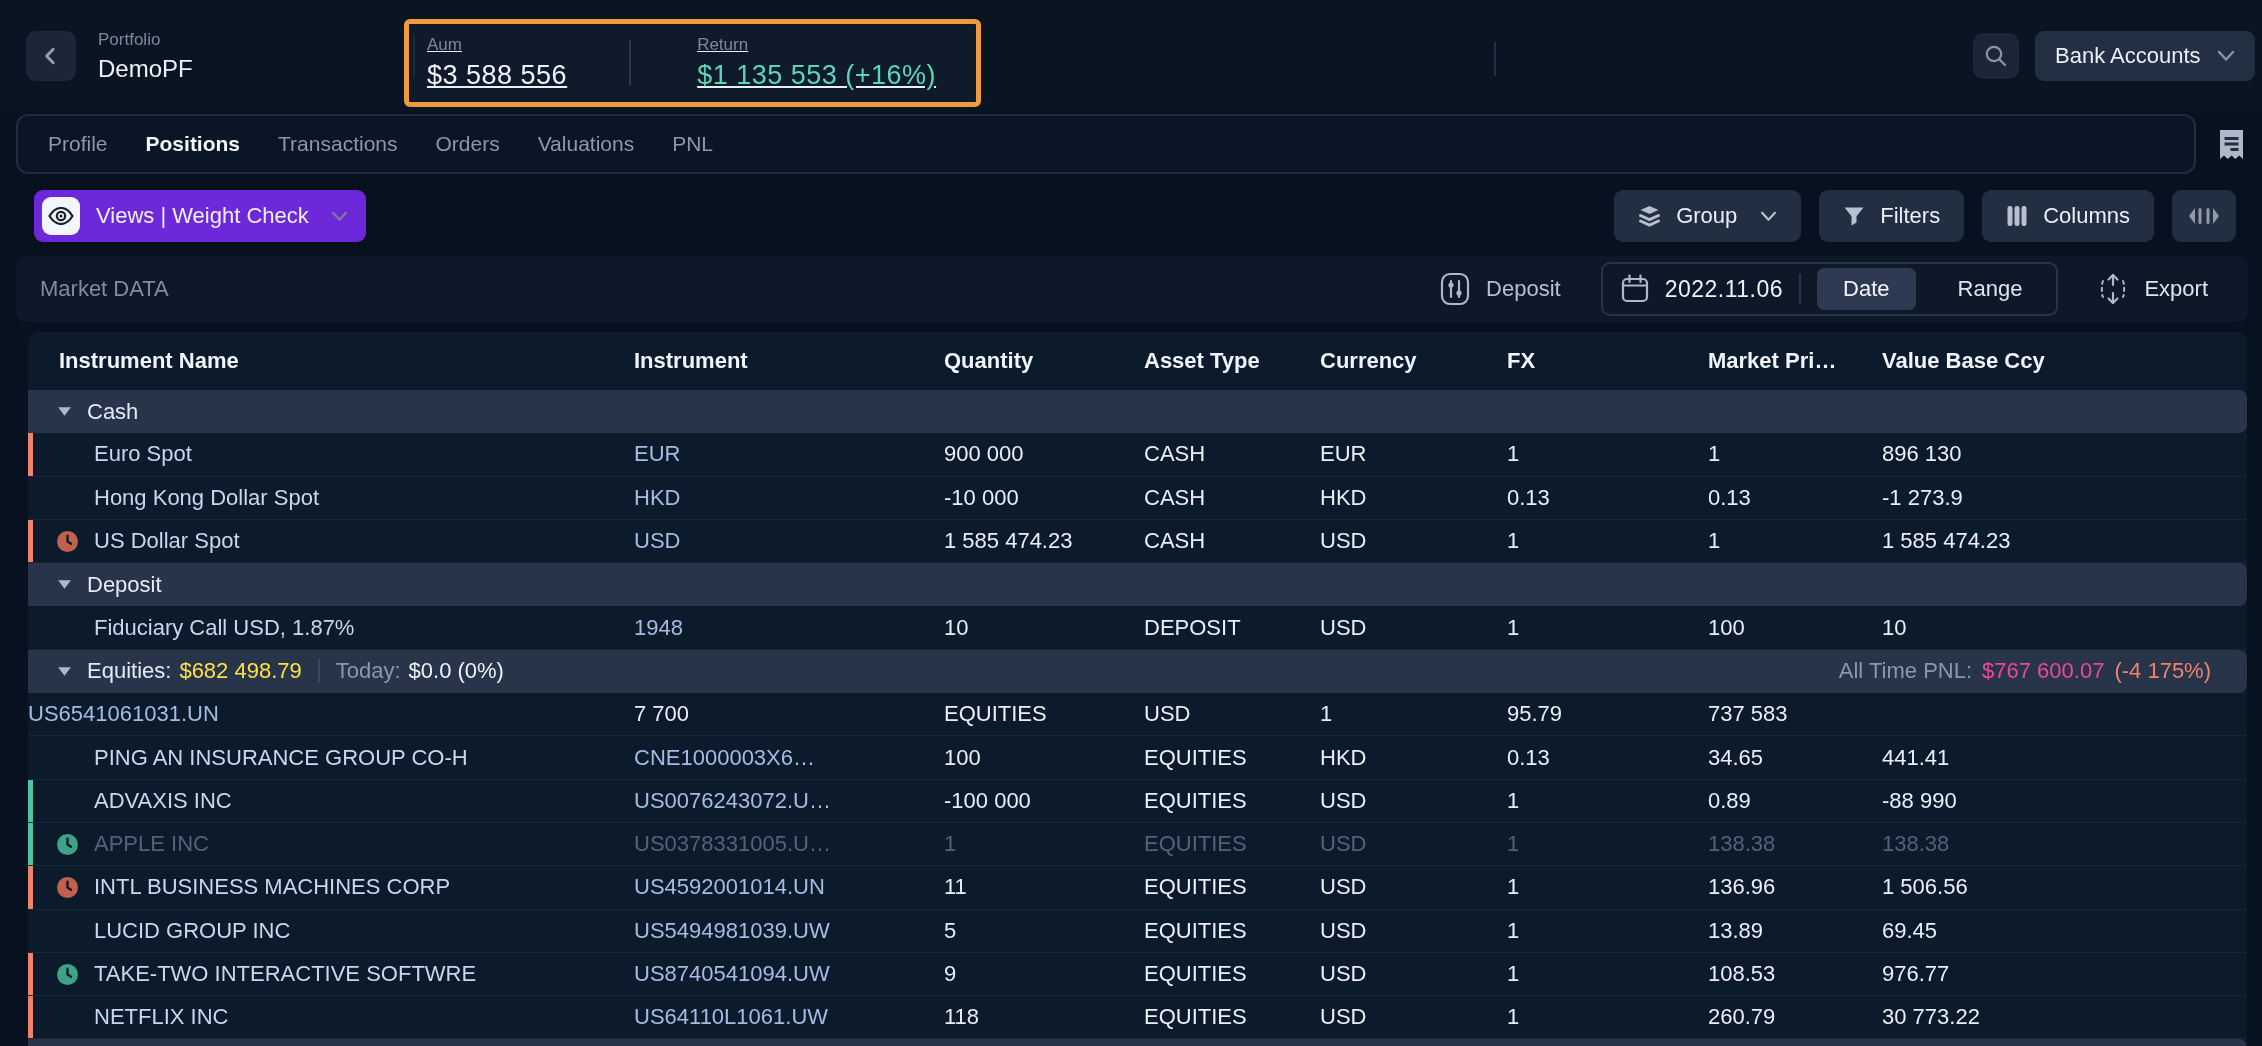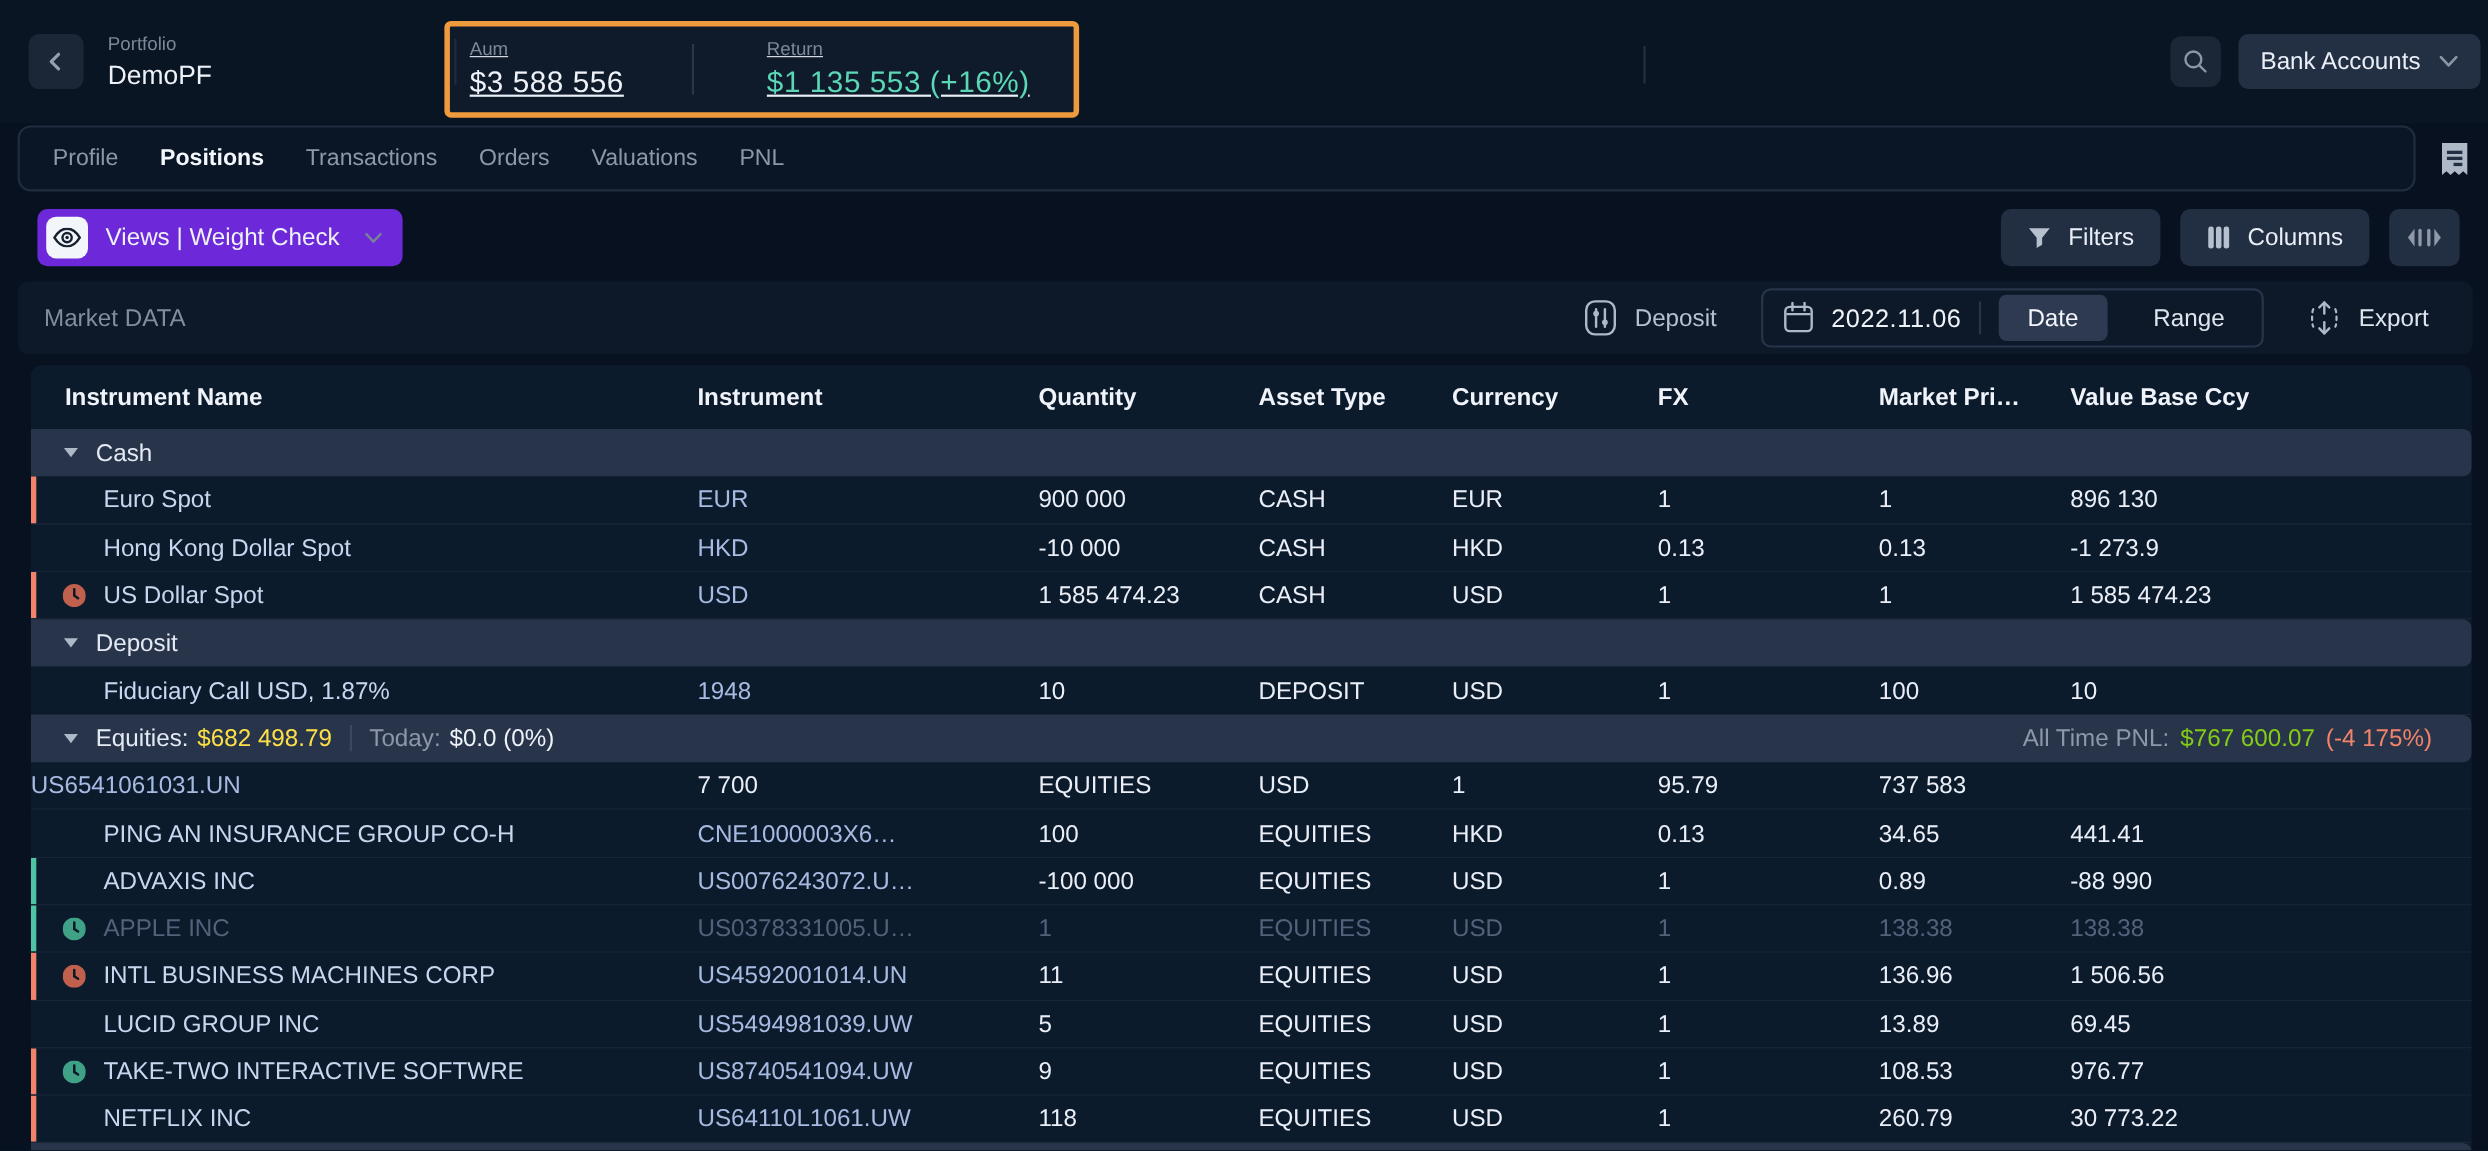--- a/index.html
+++ b/index.html
@@ -58,21 +58,21 @@
   .row{height:43.3px;box-sizing:border-box;}
   .row.group{background:#28344a;border-radius:0 8px 8px 0;display:flex;align-items:center;position:relative;}
   .row.group .caret{margin-left:28px;flex:0 0 auto;display:flex;}
   .row.group .glabel{margin-left:14px;font-size:22px;color:#e4eaf4;}
   .row.group .gval{margin-left:8px;font-size:22px;color:#fde047;}
   .row.group .gsep{width:2px;height:24px;background:#3a4761;margin:0 16px;}
   .row.group .gtoday-l{font-size:22px;color:#8d97a9;}
   .row.group .gtoday-v{font-size:22px;color:#eef2f8;margin-left:8px;}
   .row.group .gpnl{position:absolute;right:36px;display:flex;gap:10px;font-size:22px;}
   .gpnl .pnl-l{color:#8d97a9;}
-  .gpnl .pnl-v{color:#84cc16;}
+  .gpnl .pnl-v{color:#ec4899;}
   .gpnl .pnl-p{color:#F0836A;}
   .row.data{display:grid;grid-template-columns:606px 310px 200px 176px 187px 201px 174px 1fr;align-items:center;border-bottom:1px solid rgba(160,180,210,.08);position:relative;cursor:pointer;}
   .cell{font-size:22px;white-space:nowrap;overflow:hidden;}
   .cell.name-cell{position:relative;height:100%;display:flex;align-items:center;color:#c9d6f0;}
   .accent{position:absolute;left:0;top:0;bottom:0;width:5px;}
   .row-icon{position:absolute;left:29px;display:flex;}
   .name-text{margin-left:66px;}
   .cell.inst{color:#a7bbe2;}
   .cell.num, .cell.txt{color:#e9eef7;}
   .row.data.muted .cell, .row.data.muted .cell.name-cell, .row.data.muted .cell.inst{color:#54617a;}
@@ -152,20 +152,35 @@
     <span>Views | Weight Check</span>
     <span style="display:flex;margin-left:6px;">
       <svg width="17" height="11" viewBox="0 0 18 12">
           <path d="M2 2 L9 9.5 L16 2" fill="none" stroke="#77829a" stroke-width="2.4" stroke-linecap="round" stroke-linejoin="round"></path>
         </svg>
     </span>
   </button>
   <div class="right-btns">
     <button class="bar-btn">
       <span style="display:flex;">
+        <svg width="23" height="22" viewBox="0 0 22 22">
+            <path d="M11 1 L20 5 L11 9 L2 5 Z" fill="#b6c0cf"></path>
+            <path d="M2 10.5 L11 14.5 L20 10.5" fill="none" stroke="#b6c0cf" stroke-width="3" stroke-linecap="round"></path>
+            <path d="M2 16 L11 20 L20 16" fill="none" stroke="#b6c0cf" stroke-width="3" stroke-linecap="round"></path>
+          </svg>
+      </span>
+      <span>Group</span>
+      <span style="display:flex;margin-left:8px;">
+        <svg width="17" height="11" viewBox="0 0 18 12">
+            <path d="M2 2 L9 9.5 L16 2" fill="none" stroke="#b6c0cf" stroke-width="2.4" stroke-linecap="round" stroke-linejoin="round"></path>
+          </svg>
+      </span>
+    </button>
+    <button class="bar-btn">
+      <span style="display:flex;">
         <svg width="22" height="21" viewBox="0 0 22 21">
             <path d="M1.5 1.5 H20.5 L13.5 10.2 V16.5 L8.5 19.5 V10.2 Z" fill="#b6c0cf"></path>
           </svg>
       </span>
       <span>Filters</span>
     </button>
     <button class="bar-btn">
       <span style="display:flex;">
         <svg width="22" height="22" viewBox="0 0 22 22">
             <rect x="1.5" y="1" width="5" height="20" rx="2.2" fill="#b6c0cf"></rect>

